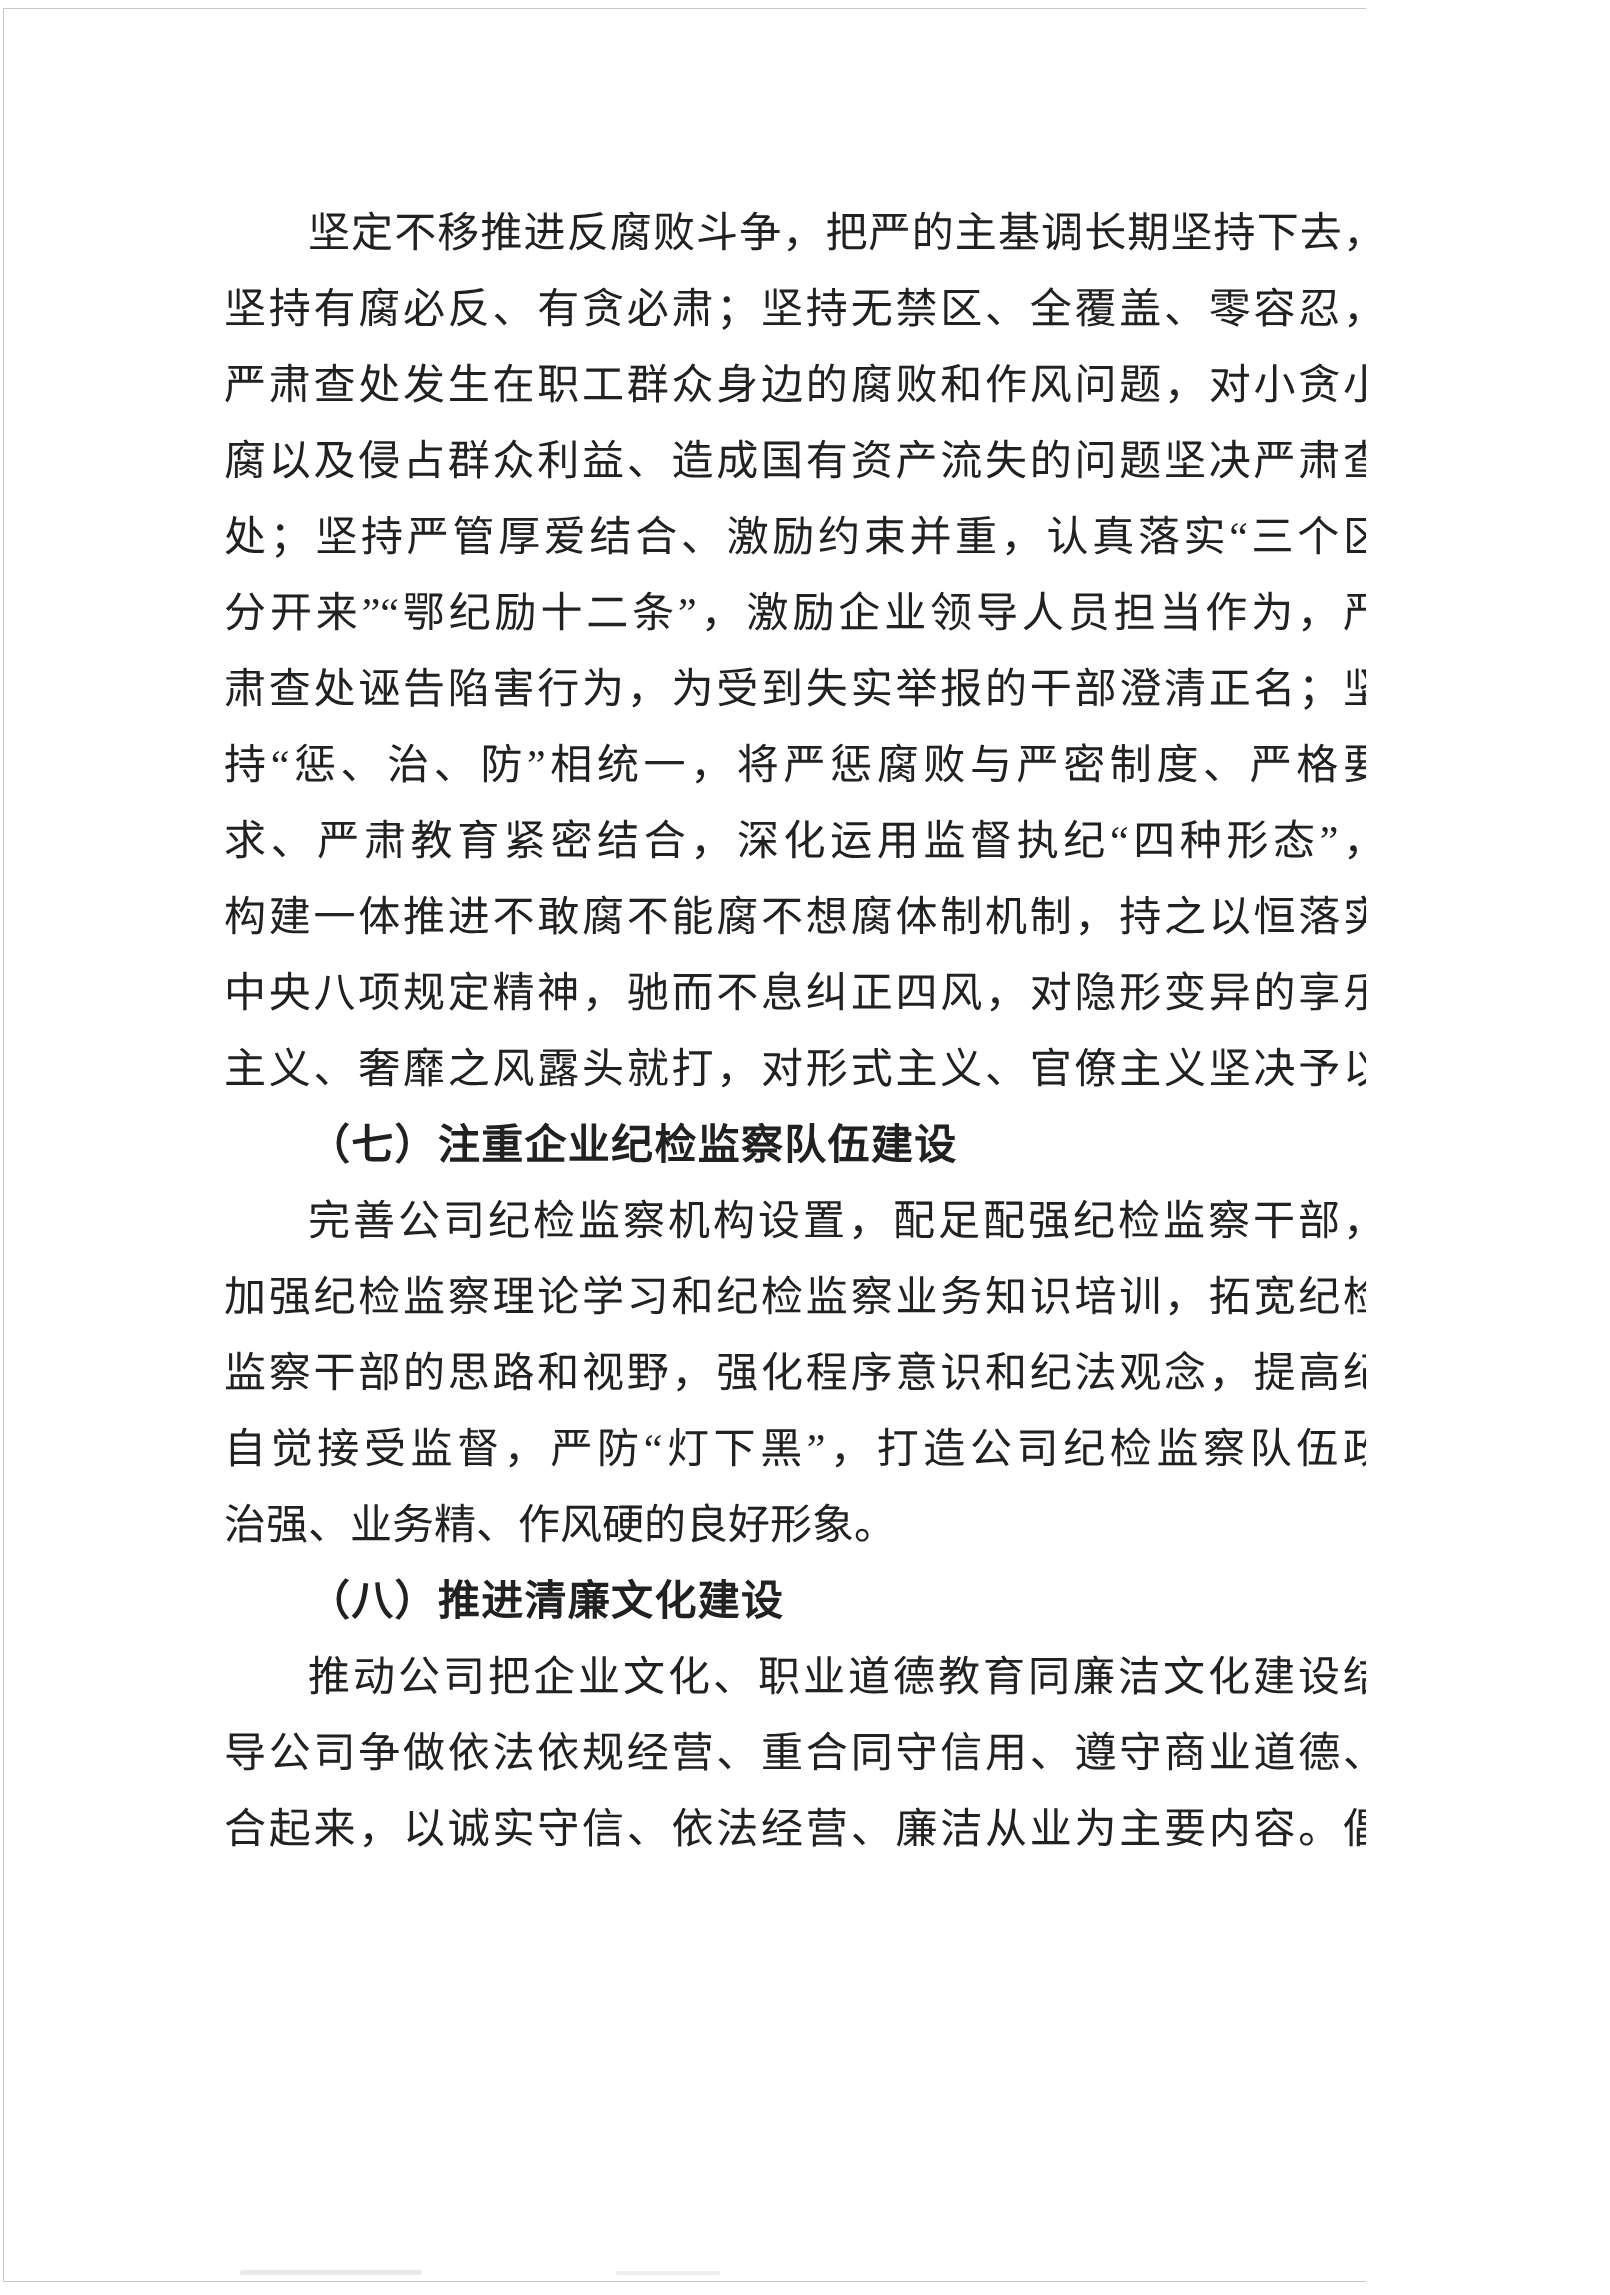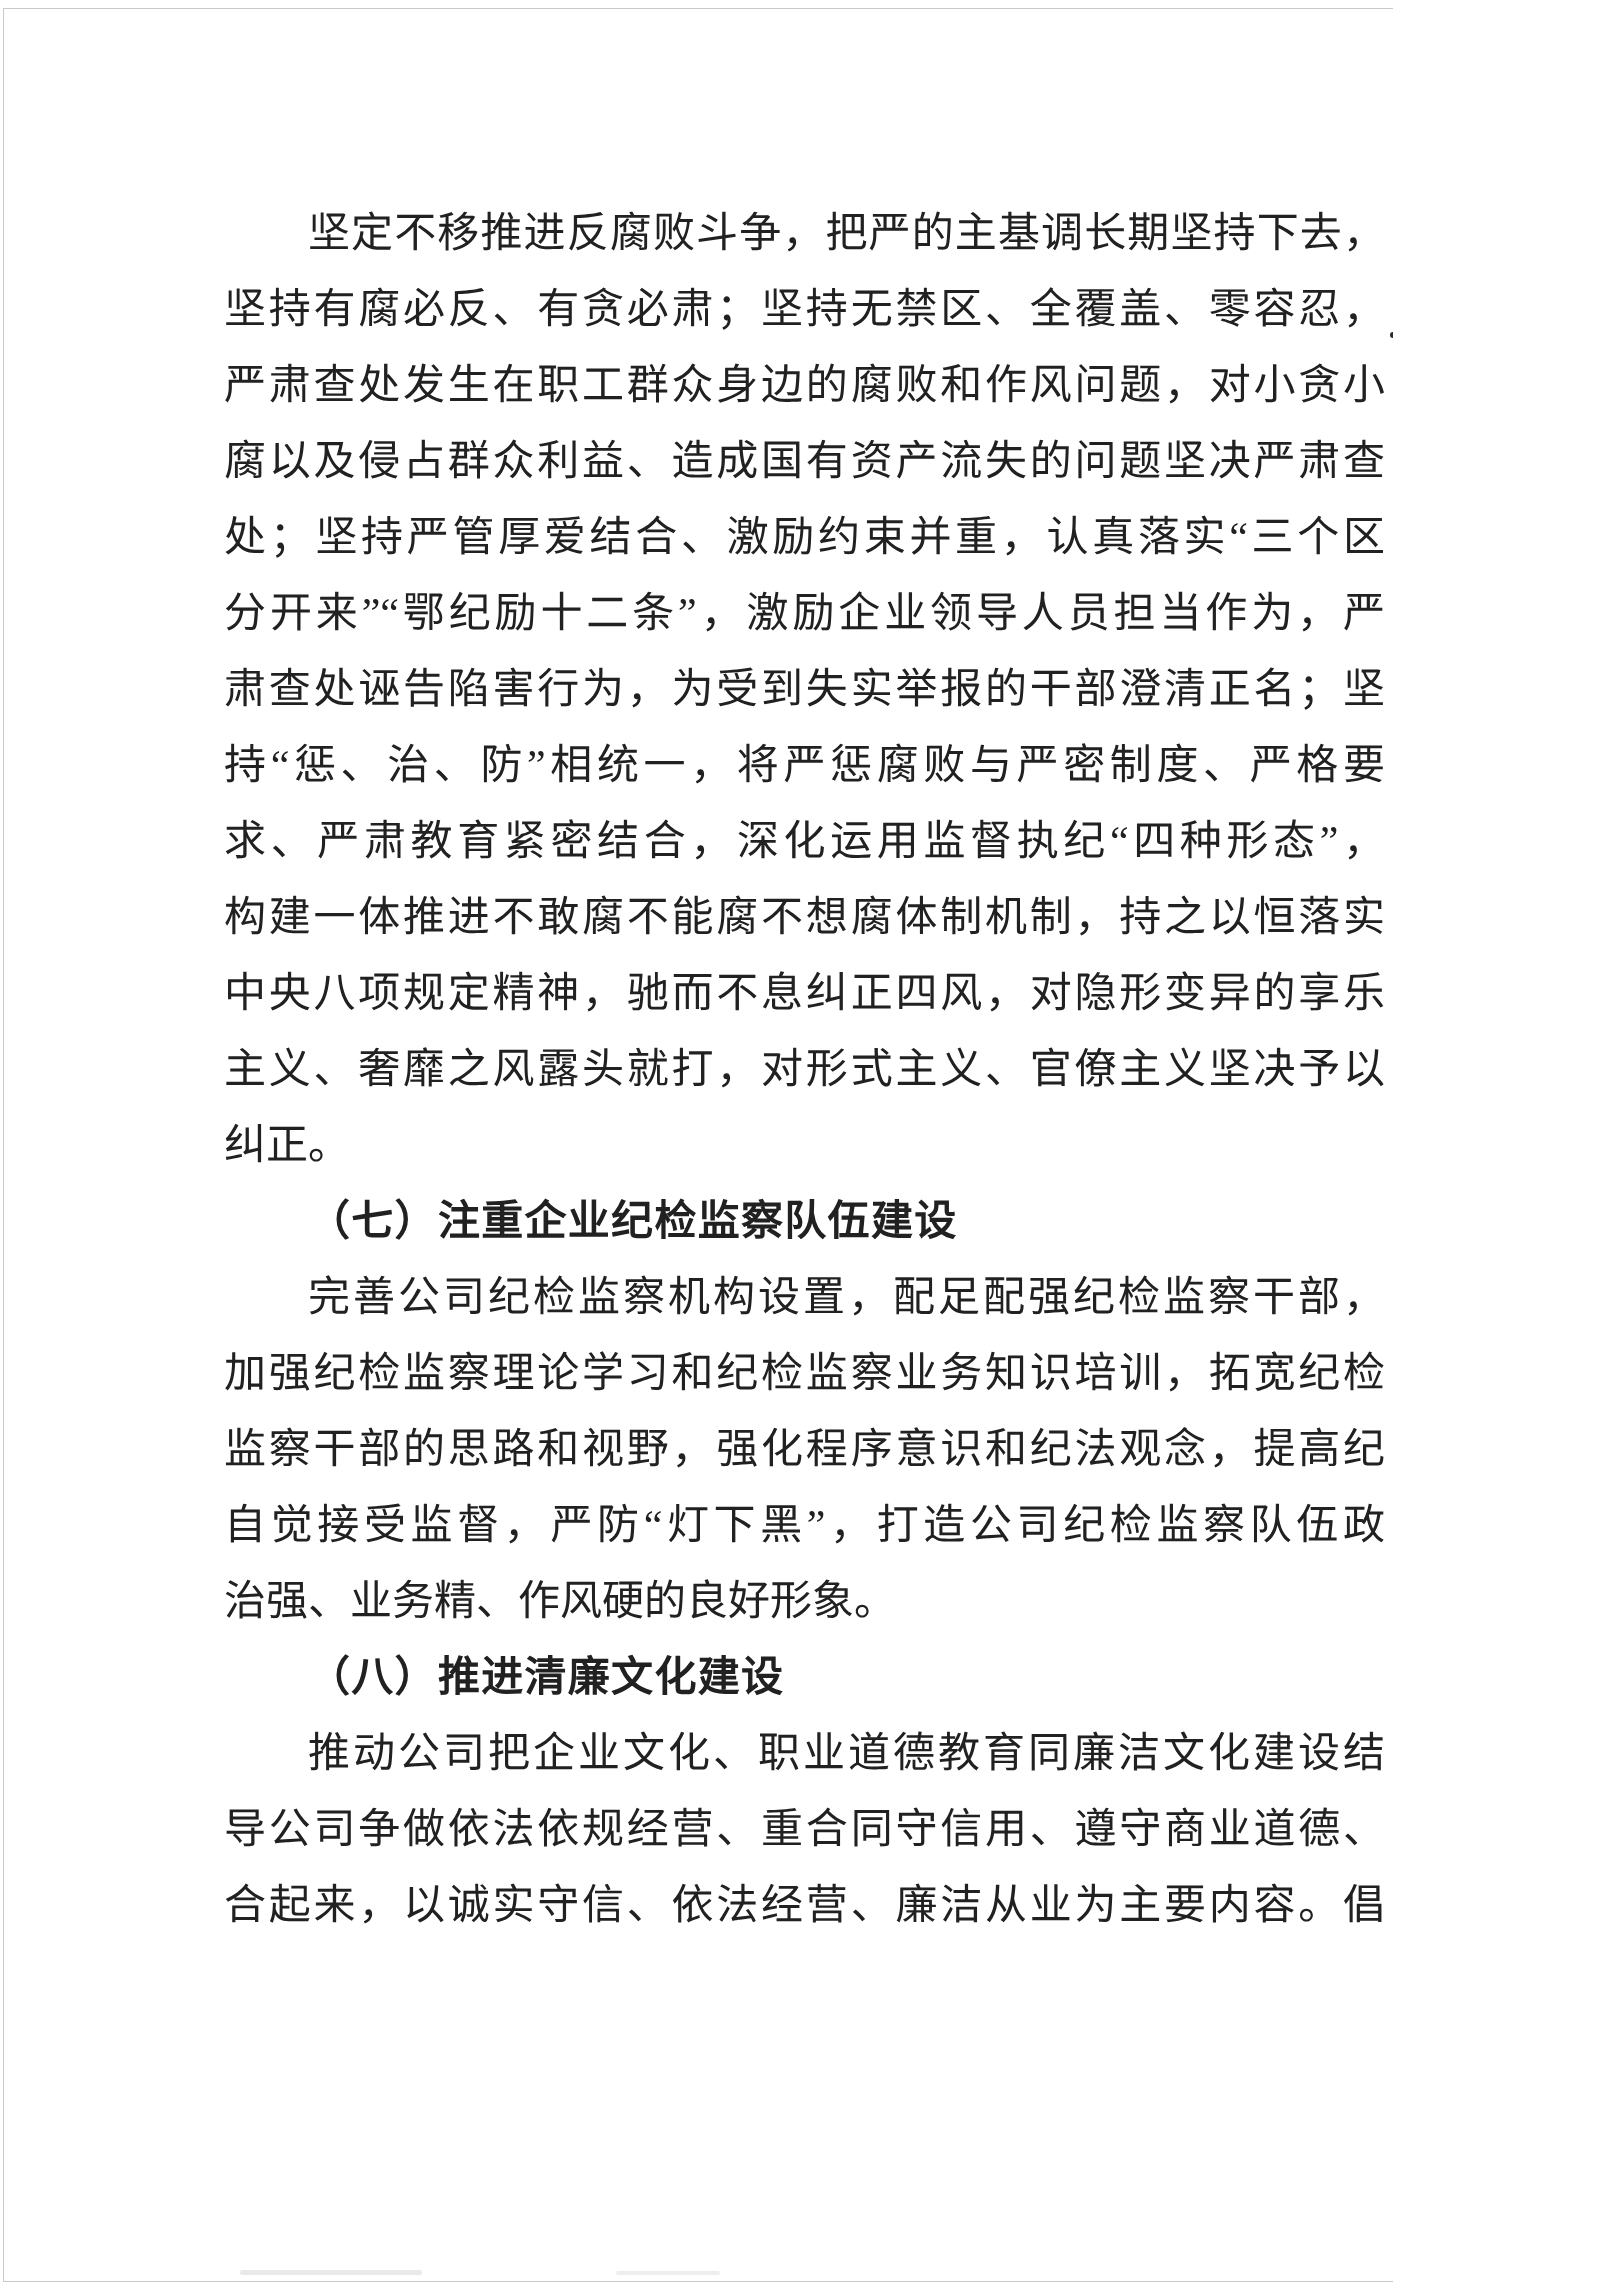--- a/index.html
+++ b/index.html
@@ -7,21 +7,20 @@
     padding: 0;
     background: #ffffff;
   }
   .page {
     position: relative;
     width: 1366px;
     height: 2295px;
     background: #ffffff;
     overflow: hidden;
     font-family: "Liberation Serif", "DejaVu Serif", serif;
-    padding-left: 27px;
   }
   
   .frame {
     position: absolute;
     left: 2.6px;
     top: 8.4px;
     width: 1600px;
     height: 2274px;
     border: 1.3px solid #c8c8c8;
     box-sizing: border-box;
@@ -116,21 +115,20 @@
     <div class="ln j">严肃查处发生在职工群众身边的腐败和作风问题，对小贪小</div>
     <div class="ln j">腐以及侵占群众利益、造成国有资产流失的问题坚决严肃查</div>
     <div class="ln j">处；坚持严管厚爱结合、激励约束并重，认真落实“三个区</div>
     <div class="ln j">分开来”“鄂纪励十二条”，激励企业领导人员担当作为，严</div>
     <div class="ln j">肃查处诬告陷害行为，为受到失实举报的干部澄清正名；坚</div>
     <div class="ln j">持“惩、治、防”相统一，将严惩腐败与严密制度、严格要</div>
     <div class="ln j">求、严肃教育紧密结合，深化运用监督执纪“四种形态”，</div>
     <div class="ln j">构建一体推进不敢腐不能腐不想腐体制机制，持之以恒落实</div>
     <div class="ln j">中央八项规定精神，驰而不息纠正四风，对隐形变异的享乐</div>
     <div class="ln j">主义、奢靡之风露头就打，对形式主义、官僚主义坚决予以</div>
-    <div class="ln">纠正。</div>
     <div class="ln sh ind">（七）注重企业纪检监察队伍建设</div>
     <div class="ln j ind">完善公司纪检监察机构设置，配足配强纪检监察干部，</div>
     <div class="ln j">加强纪检监察理论学习和纪检监察业务知识培训，拓宽纪检</div>
     <div class="ln j">监察干部的思路和视野，强化程序意识和纪法观念，提高纪</div>
     <div class="ln j">自觉接受监督，严防“灯下黑”，打造公司纪检监察队伍政</div>
     <div class="ln">治强、业务精、作风硬的良好形象。</div>
     <div class="ln sh ind">（八）推进清廉文化建设</div>
     <div class="ln j ind">推动公司把企业文化、职业道德教育同廉洁文化建设结</div>
     <div class="ln j">导公司争做依法依规经营、重合同守信用、遵守商业道德、</div>
     <div class="ln j">合起来，以诚实守信、依法经营、廉洁从业为主要内容。倡</div>

